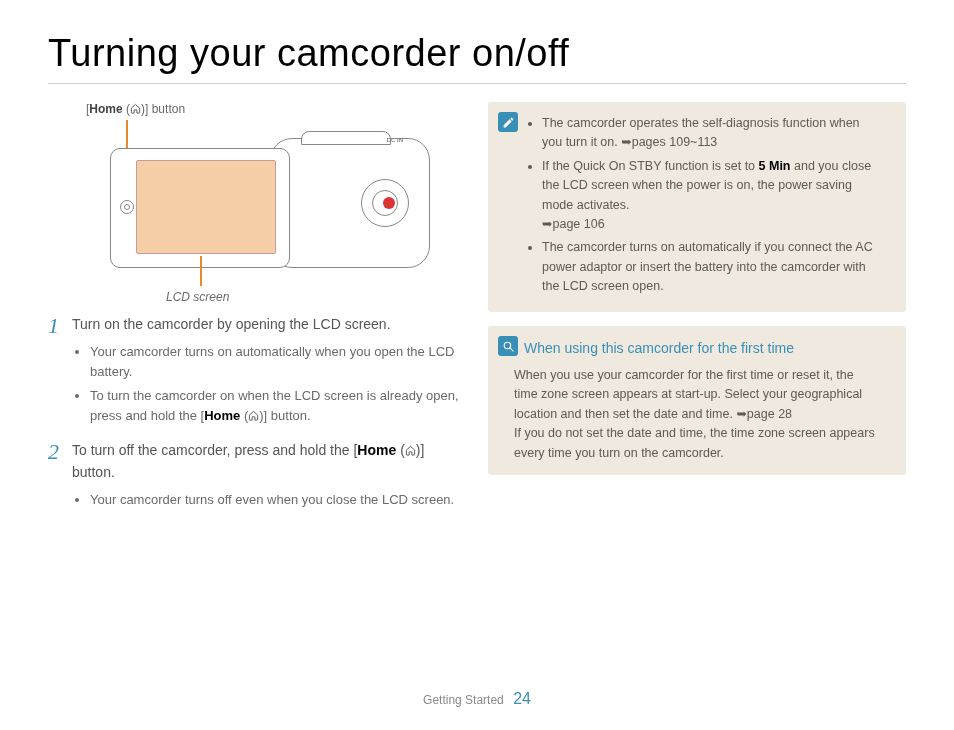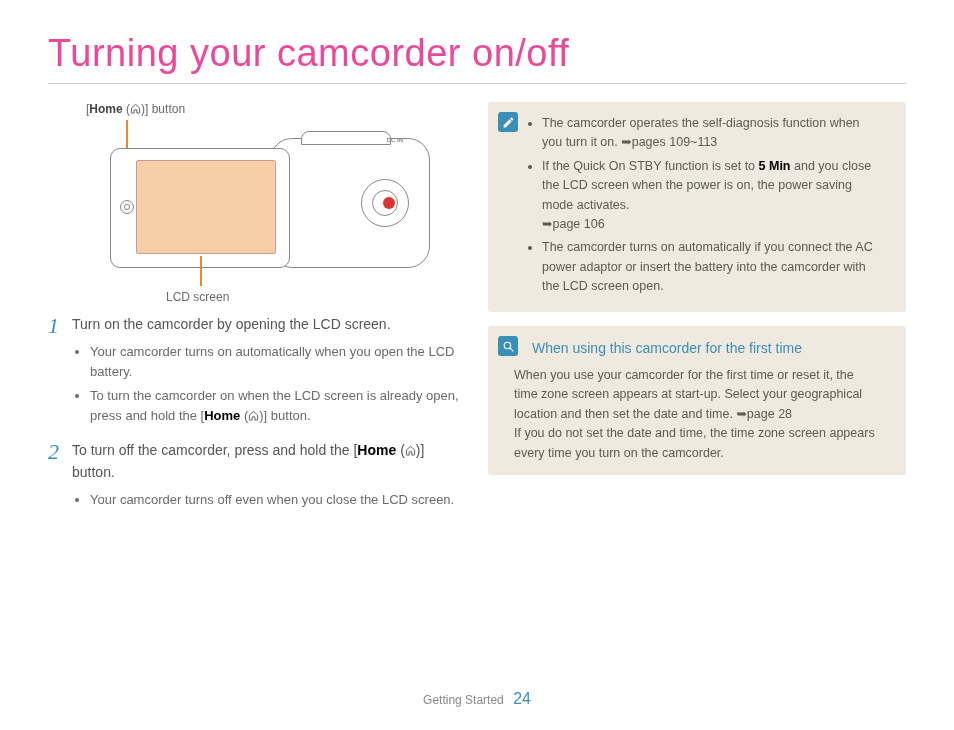--- a/index.html
+++ b/index.html
@@ -11,21 +11,21 @@
     position: relative;
     background: #fff;
     font-weight: 300;
   }
   .page {
     padding: 32px 48px 0 48px;
   }
   .title {
     font-size: 38px;
     font-weight: 200;
-    color: #ec4899;
+    color: #000000;
     border-bottom: 1px solid #ccc;
     padding-bottom: 8px;
     margin-bottom: 18px;
     letter-spacing: 0.5px;
   }
   .columns {
     display: flex;
     gap: 22px;
   }
   .col-left {
@@ -100,21 +100,21 @@
   .home-btn::after{
     content:""; position:absolute; inset:3px; border:1px solid #888; border-radius:50%;
   }
   .ptr-line1 {
     position:absolute; left:46px; top:0; width:2px; height:80px; background:#e98a2b;
   }
   .ptr-line2 {
     position:absolute; left:120px; top:136px; width:2px; height:30px; background:#e98a2b;
   }
   .lcd-label {
-    position:absolute; left:86px; top:170px; font-size:12px; color:#6a6a6a;
+    position:absolute; left:86px; top:170px; font-size:12px; color:#6a6a6a;font-style:italic;
   }
   .steps { font-size: 14px; line-height: 1.55; color:#5a5a5a; }
   .step { display:flex; margin-bottom: 10px; }
   .step-num {
     color:#3a8fb7; font-size:22px; font-style:italic; font-weight:300;
     width:24px; flex-shrink:0; font-family: Georgia, 'Times New Roman', serif;
     line-height:1.1;
   }
   .step-body { flex:1; }
   .step-body .lead { color:#555; margin-bottom:6px; }
@@ -130,21 +130,21 @@
     position:relative;
   }
   .note-icon {
     position:absolute; left:10px; top:10px; width:20px; height:20px;
     background:#3a8fb7; border-radius:3px; display:flex; align-items:center; justify-content:center;
   }
   .note-icon svg { width:13px; height:13px; }
   .note-box ul { list-style: disc; padding-left: 40px; }
   .note-box li { margin-bottom:4px; }
   .note-box .heading {
-    color:#3a8fb7; font-size:14px; margin-left:30px; margin-bottom:6px; font-weight:400;
+    color:#3a8fb7; font-size:14px; margin-left:22px; margin-bottom:6px; font-weight:400;
   }
   .note-box .plain { margin-left:12px; }
   .arrow { font-family: Arial; }
   .footer {
     position:absolute; bottom:22px; left:0; right:0; text-align:center;
     font-size:12px; color:#8a8a8a;
   }
   .footer .pg { color:#3a8fb7; font-size:16px; margin-left:6px;}
 </style>
 </head>

